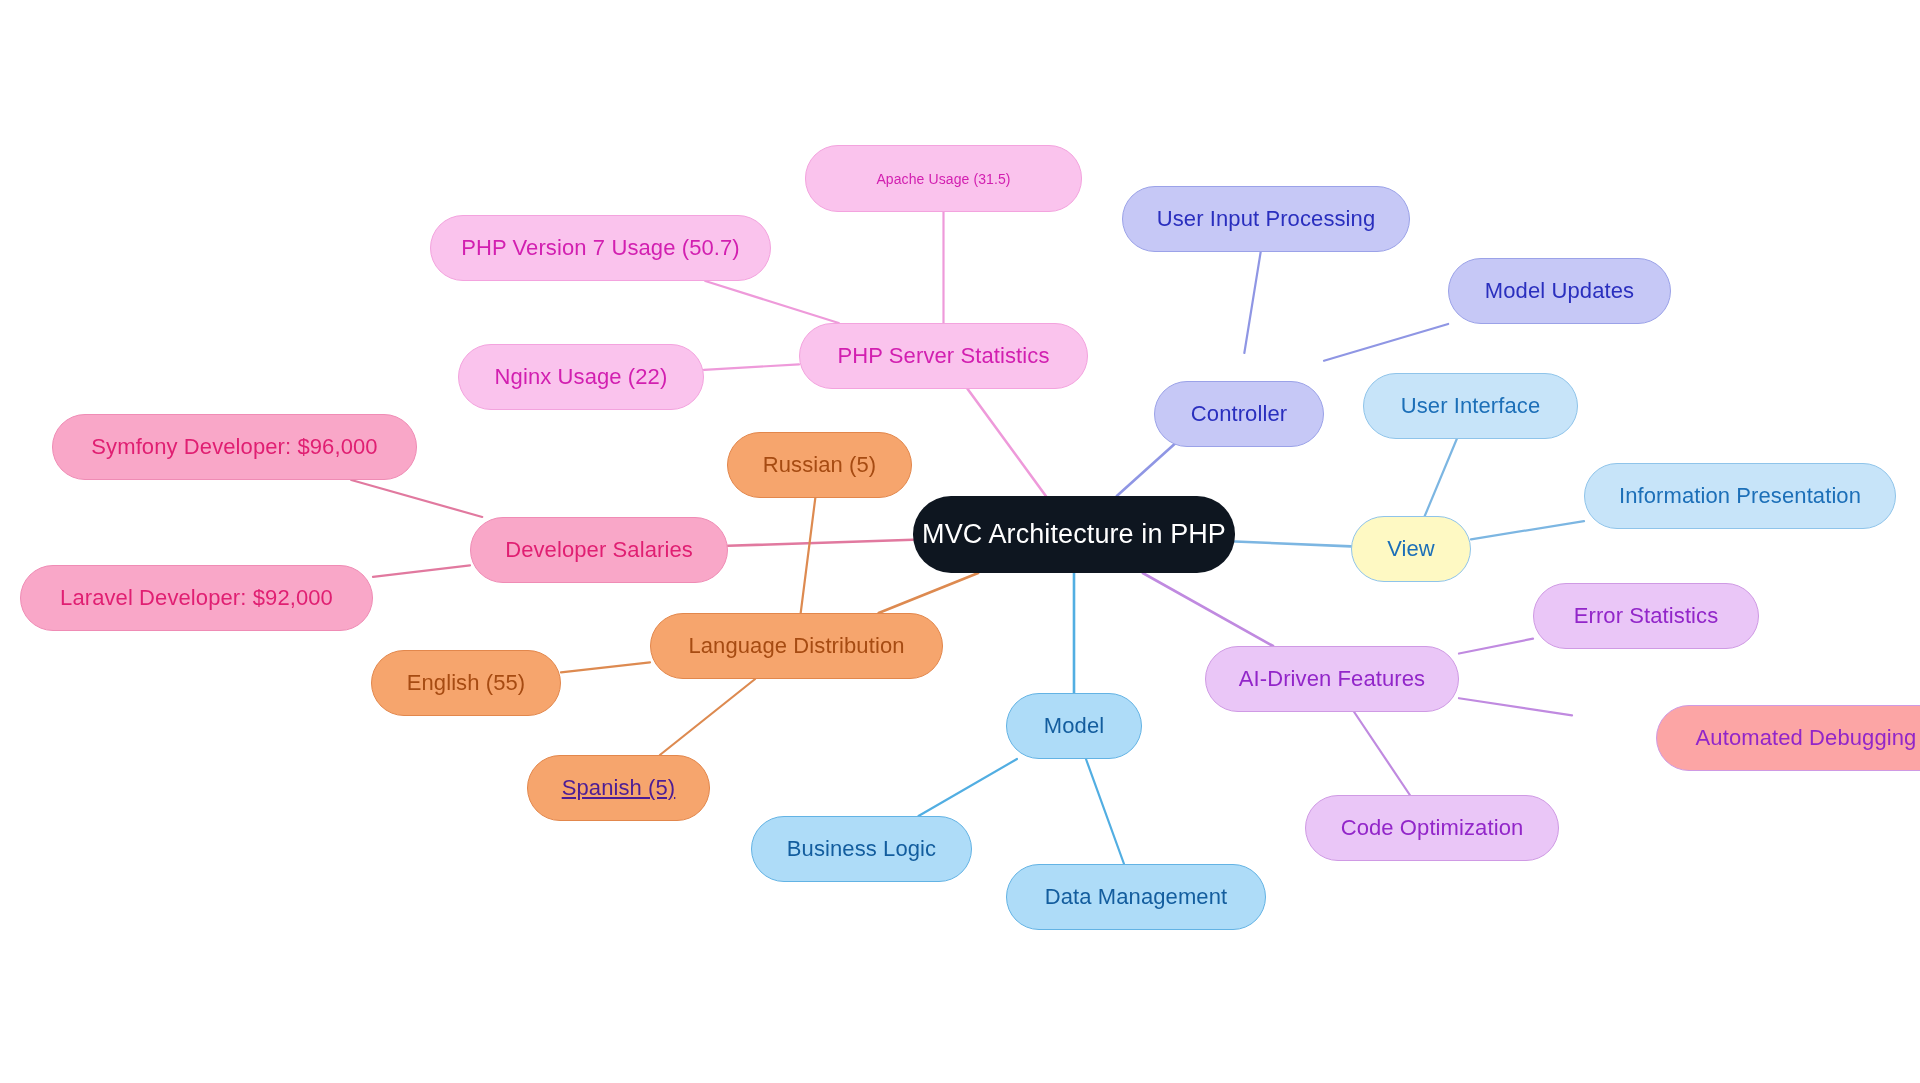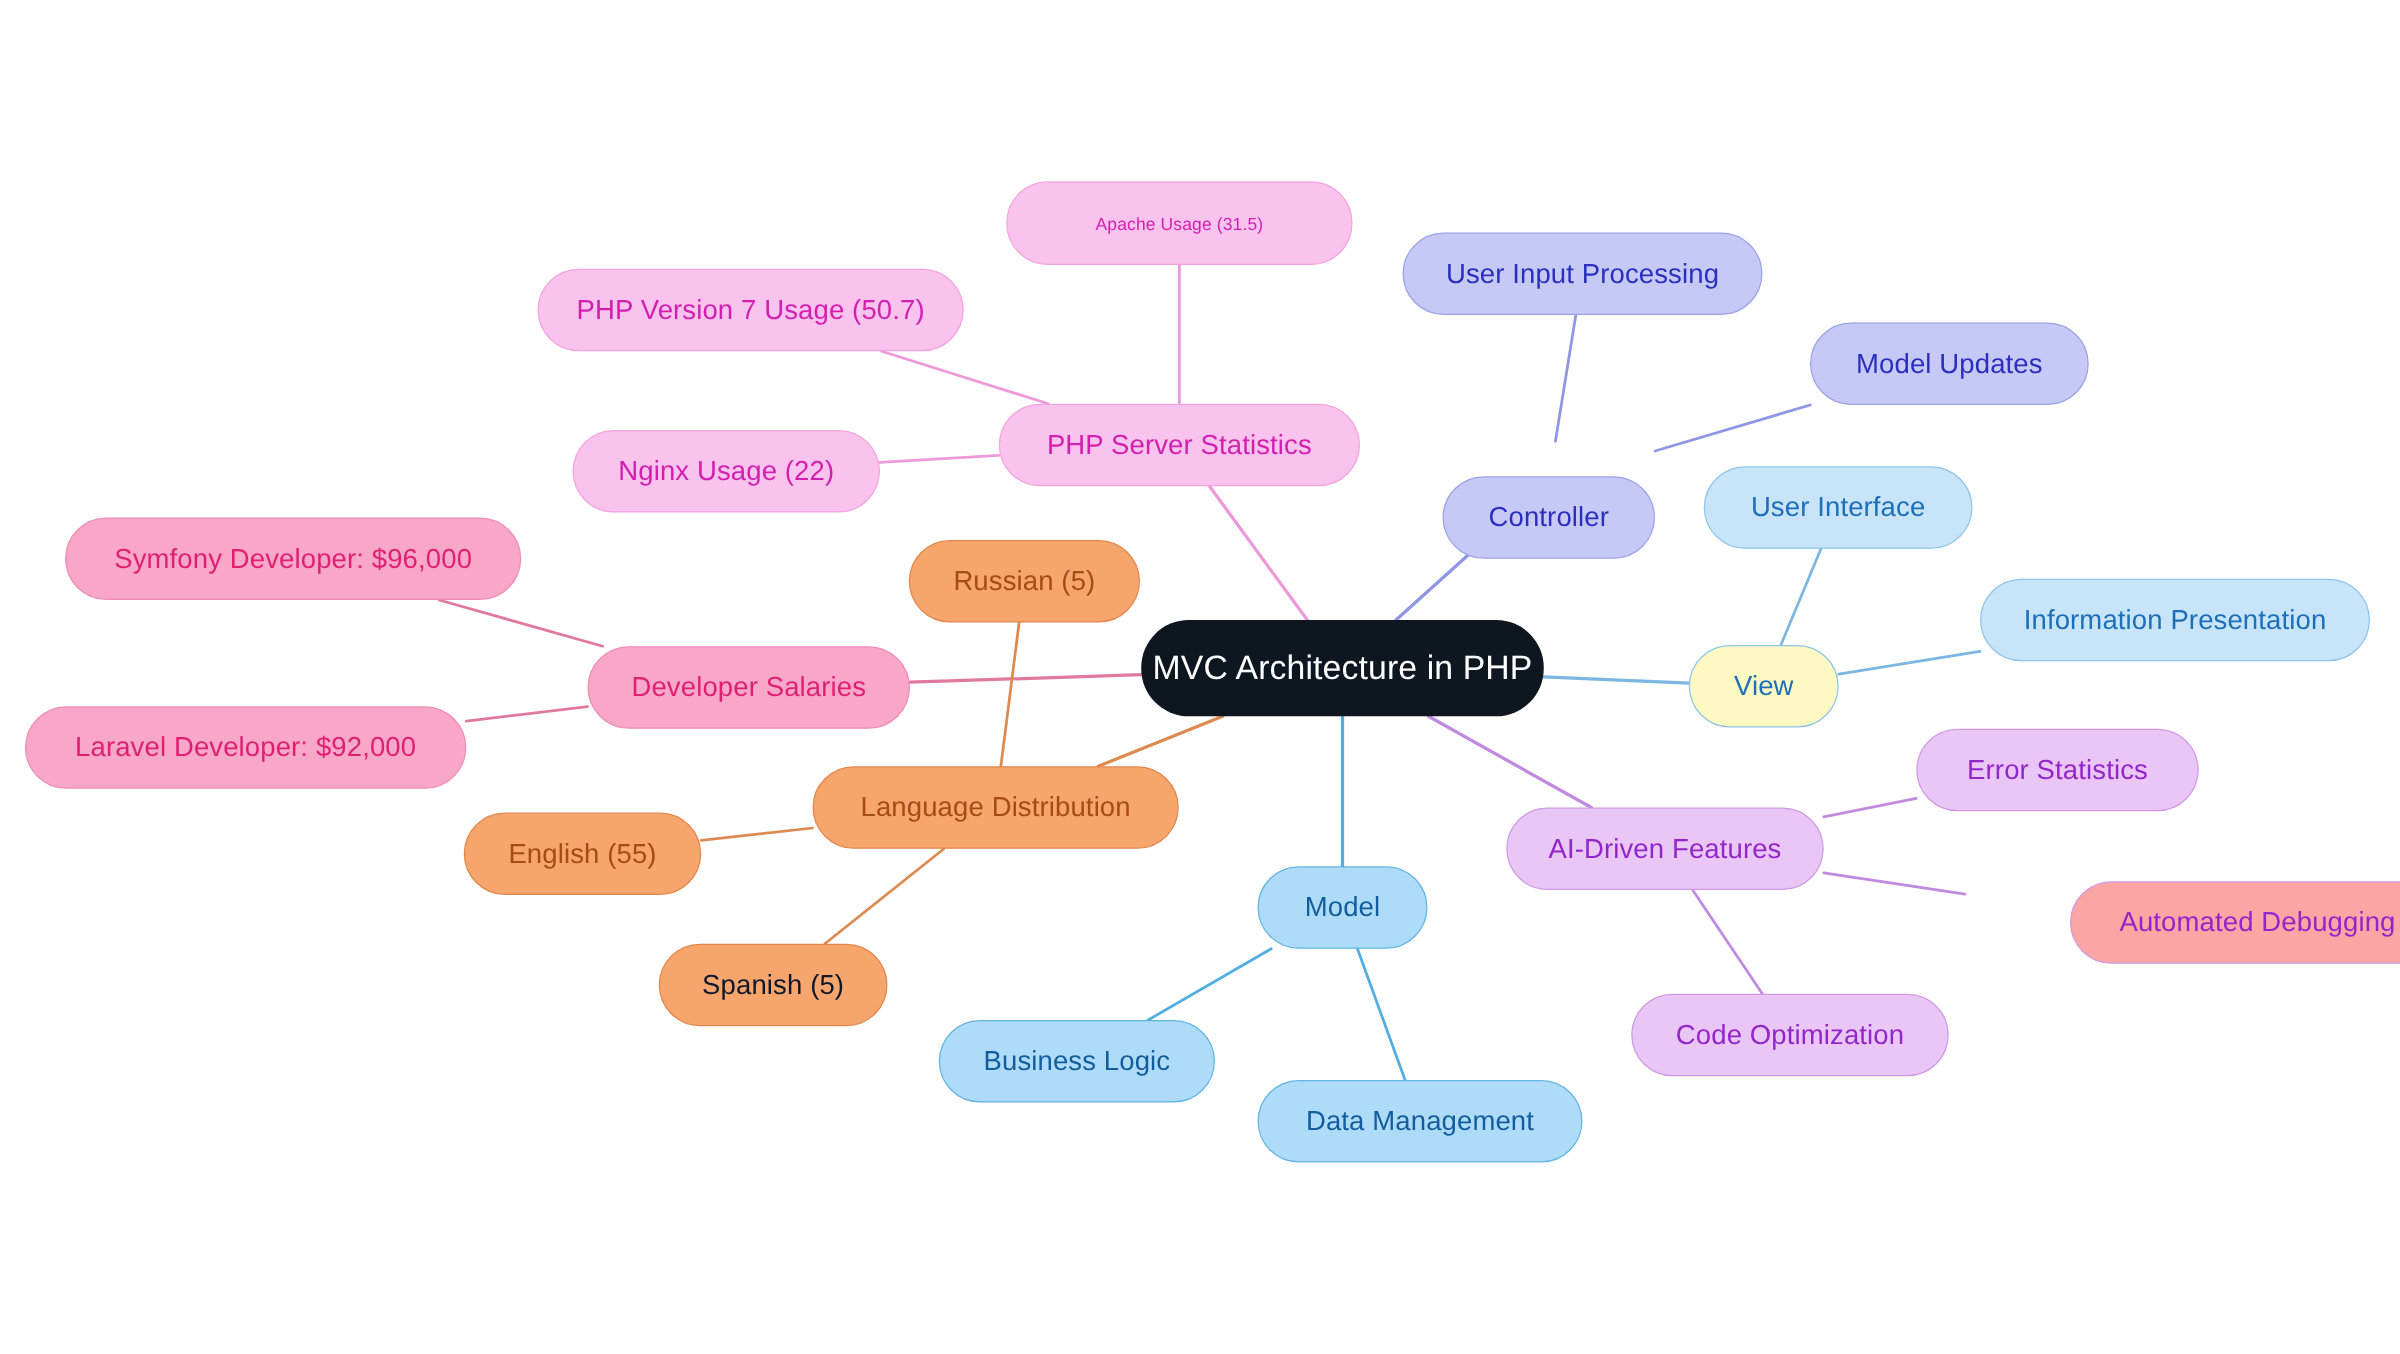--- a/index.html
+++ b/index.html
@@ -99,21 +99,21 @@
       </div>
       <div class="node" style="left: 650px; top: 613px; width: 293px; height: 66px; border-radius: 33px; font-size: 22px; background: rgb(246, 165, 109); color: rgb(166, 75, 18); border-color: rgb(226, 135, 76);">
         <span>Language Distribution</span>
       </div>
       <div class="node" style="left: 727px; top: 432px; width: 185px; height: 66px; border-radius: 33px; font-size: 22px; background: rgb(246, 165, 109); color: rgb(166, 75, 18); border-color: rgb(226, 135, 76);">
         <span>Russian (5)</span>
       </div>
       <div class="node" style="left: 371px; top: 650px; width: 190px; height: 66px; border-radius: 33px; font-size: 22px; background: rgb(246, 165, 109); color: rgb(166, 75, 18); border-color: rgb(226, 135, 76);">
         <span>English (55)</span>
       </div>
-      <div class="node" style="left: 527px; top: 755px; width: 183px; height: 66px; border-radius: 33px; font-size: 22px; background: rgb(246, 165, 109); color: #0f172a; border-color: rgb(226, 135, 76);">
+      <div class="node" style="left: 527px; top: 755px; width: 183px; height: 66px; border-radius: 33px; font-size: 22px; background: rgb(246, 165, 109); color: #4c1d95; border-color: rgb(226, 135, 76); text-decoration: underline;">
         <span>Spanish (5)</span>
       </div>
       <div class="node" style="left: 1154px; top: 353px; width: 170px; height: 66px; border-radius: 33px; font-size: 22px; background: rgb(198, 200, 246); color: rgb(42, 47, 190); border-color: rgb(155, 162, 232); margin-top: 28px;">
         <span>Controller</span>
       </div>
       <div class="node" style="left: 1122px; top: 186px; width: 288px; height: 66px; border-radius: 33px; font-size: 22px; background: rgb(198, 200, 246); color: rgb(42, 47, 190); border-color: rgb(155, 162, 232);">
         <span>User Input Processing</span>
       </div>
       <div class="node" style="left: 1448px; top: 258px; width: 223px; height: 66px; border-radius: 33px; font-size: 22px; background: rgb(198, 200, 246); color: rgb(42, 47, 190); border-color: rgb(155, 162, 232);">
         <span>Model Updates</span>

